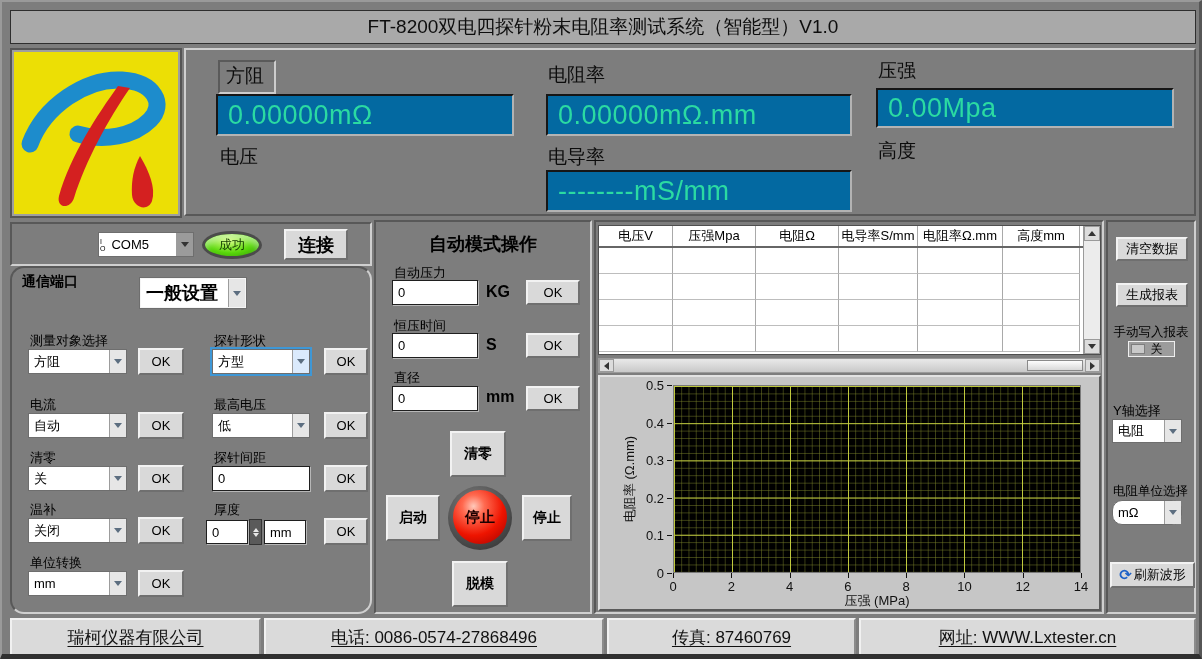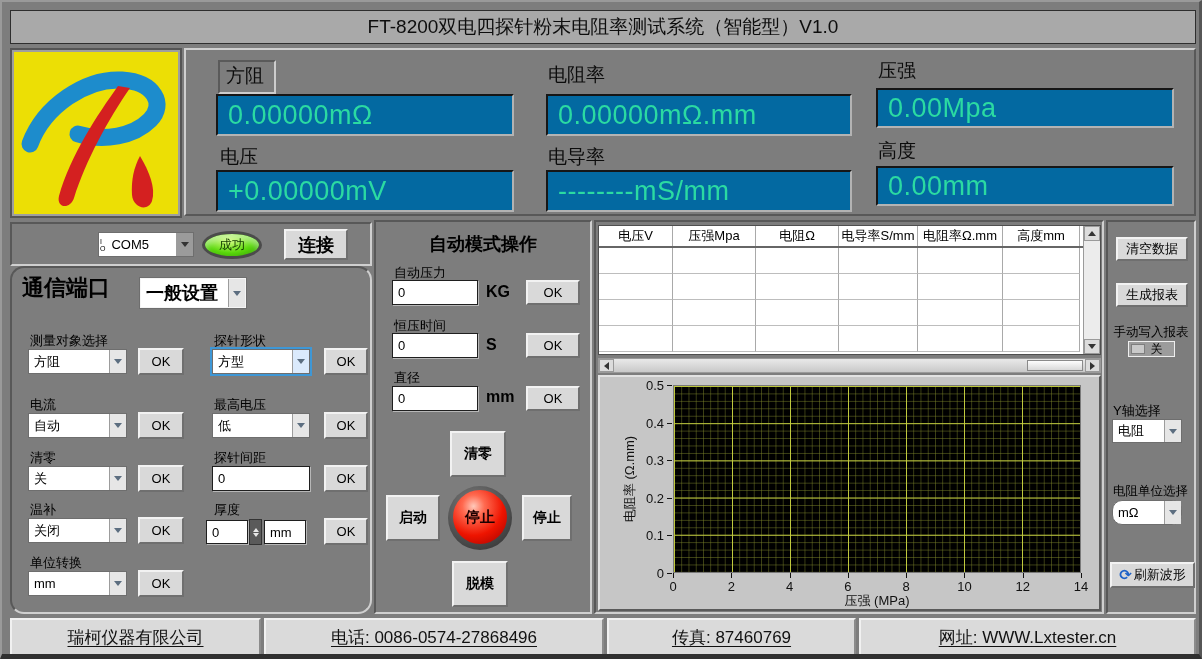--- a/index.html
+++ b/index.html
@@ -102,35 +102,33 @@
       <path d="M126 104 C135 119 142 136 138 149 C134 160 119 156 118 143 C117 128 120 115 126 104 Z" fill="#d42020"></path>
     </svg>
   </div>
 
   <div class="abs disp-panel bevout">
     <div class="abs fangzu-frame" style="left:32px;top:10px;">
       <span class="dlabel">方阻</span>
     </div>
     <div class="abs lcd" style="left:30px;top:44px;width:298px;height:42px;">0.00000mΩ</div>
     <div class="abs dlabel" style="left:34px;top:94px;">电压</div>
-    <div class="abs lcd" style="left:30px;top:120px;width:298px;height:42px;">+0.00000mV</div>
 
     <div class="abs dlabel" style="left:362px;top:12px;">电阻率</div>
     <div class="abs lcd" style="left:360px;top:44px;width:306px;height:42px;">0.00000mΩ.mm</div>
     <div class="abs dlabel" style="left:362px;top:94px;">电导率</div>
     <div class="abs lcd" style="left:360px;top:120px;width:306px;height:42px;">--------mS/mm</div>
 
     <div class="abs dlabel" style="left:692px;top:8px;">压强</div>
     <div class="abs lcd" style="left:690px;top:38px;width:298px;height:40px;">0.00Mpa</div>
     <div class="abs dlabel" style="left:692px;top:88px;">高度</div>
-    <div class="abs lcd" style="left:690px;top:116px;width:298px;height:40px;">0.00mm</div>
   </div>
 
   <div class="abs bevin" style="left:8px;top:220px;width:362px;height:44px;">
-    <div class="abs lbl" style="left:10px;top:10px;font-size:22px;font-weight:bold;margin-top:39px;">通信端口</div>
+    <div class="abs lbl" style="left:10px;top:10px;font-size:14px;font-weight:bold;margin-top:39px;">通信端口</div>
     <div class="abs combo" style="left:86px;top:8px;width:96px;height:25px;">
       <span style="font-size:7px;line-height:7px;padding:0 1px;color:#000;">I<br>O</span>
       <span class="txt">COM5</span>
       <span class="arrowbox" style="background:#9b9b9b;">
           <span class="tri-dn"></span>
         </span>
     </div>
     <div class="abs led" style="left:190px;top:7px;width:60px;height:28px;">
       <span>成功</span>
     </div>

